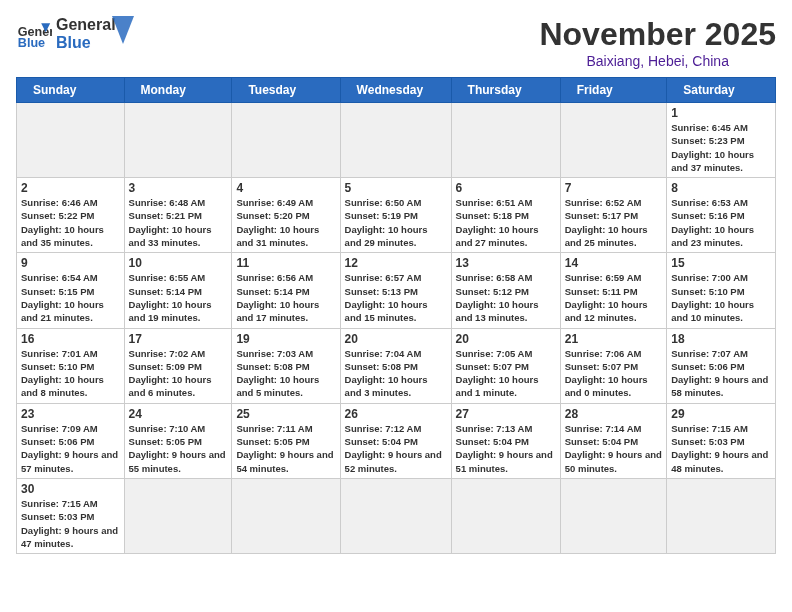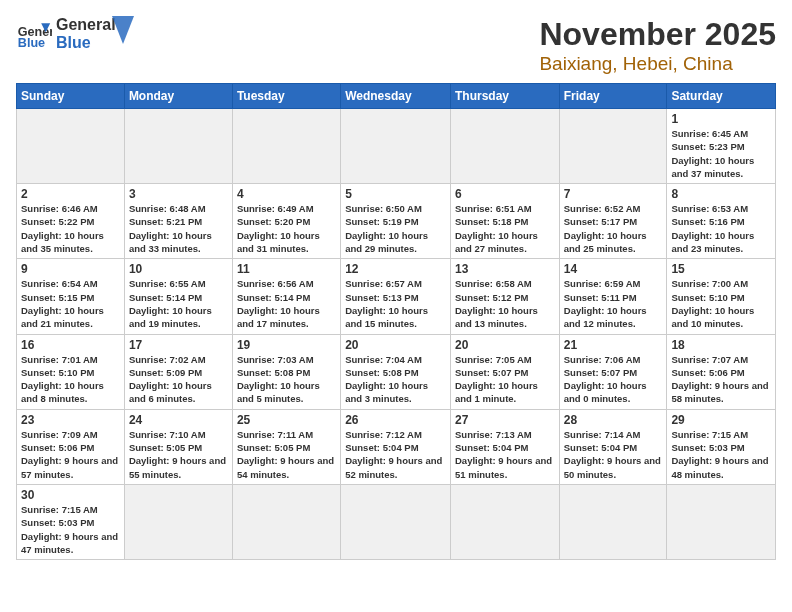--- a/index.html
+++ b/index.html
@@ -19,42 +19,42 @@
     .logo {
       display: flex;
       align-items: center;
       gap: 4px;
     }
     .logo-icon {
       width: 36px;
       height: 36px;
     }
     .title-block {
-      text-align: left;
+      text-align: center;
     }
     .month-title {
       font-size: 32px;
       font-weight: bold;
       color: #333;
     }
     .location {
-      font-size: 19px;
-      color: #a16207;
+      font-size: 14px;
+      color: #4c1d95;
     }
     .calendar {
       width: 100%;
       border-collapse: collapse;
       border: 1px solid #ccc;
     }
     .calendar th {
       background: #2a6bbf;
       color: #fff;
       font-size: 12px;
       font-weight: bold;
-      padding: 5px 4px;
+      padding: 5px 16px;
       text-align: left;
       border: 1px solid #1a5aaa;
     }
     .calendar td {
       vertical-align: top;
       border: 1px solid #ccc;
       padding: 3px 4px;
       width: 113px;
       min-height: 70px;
       font-size: 10px;

